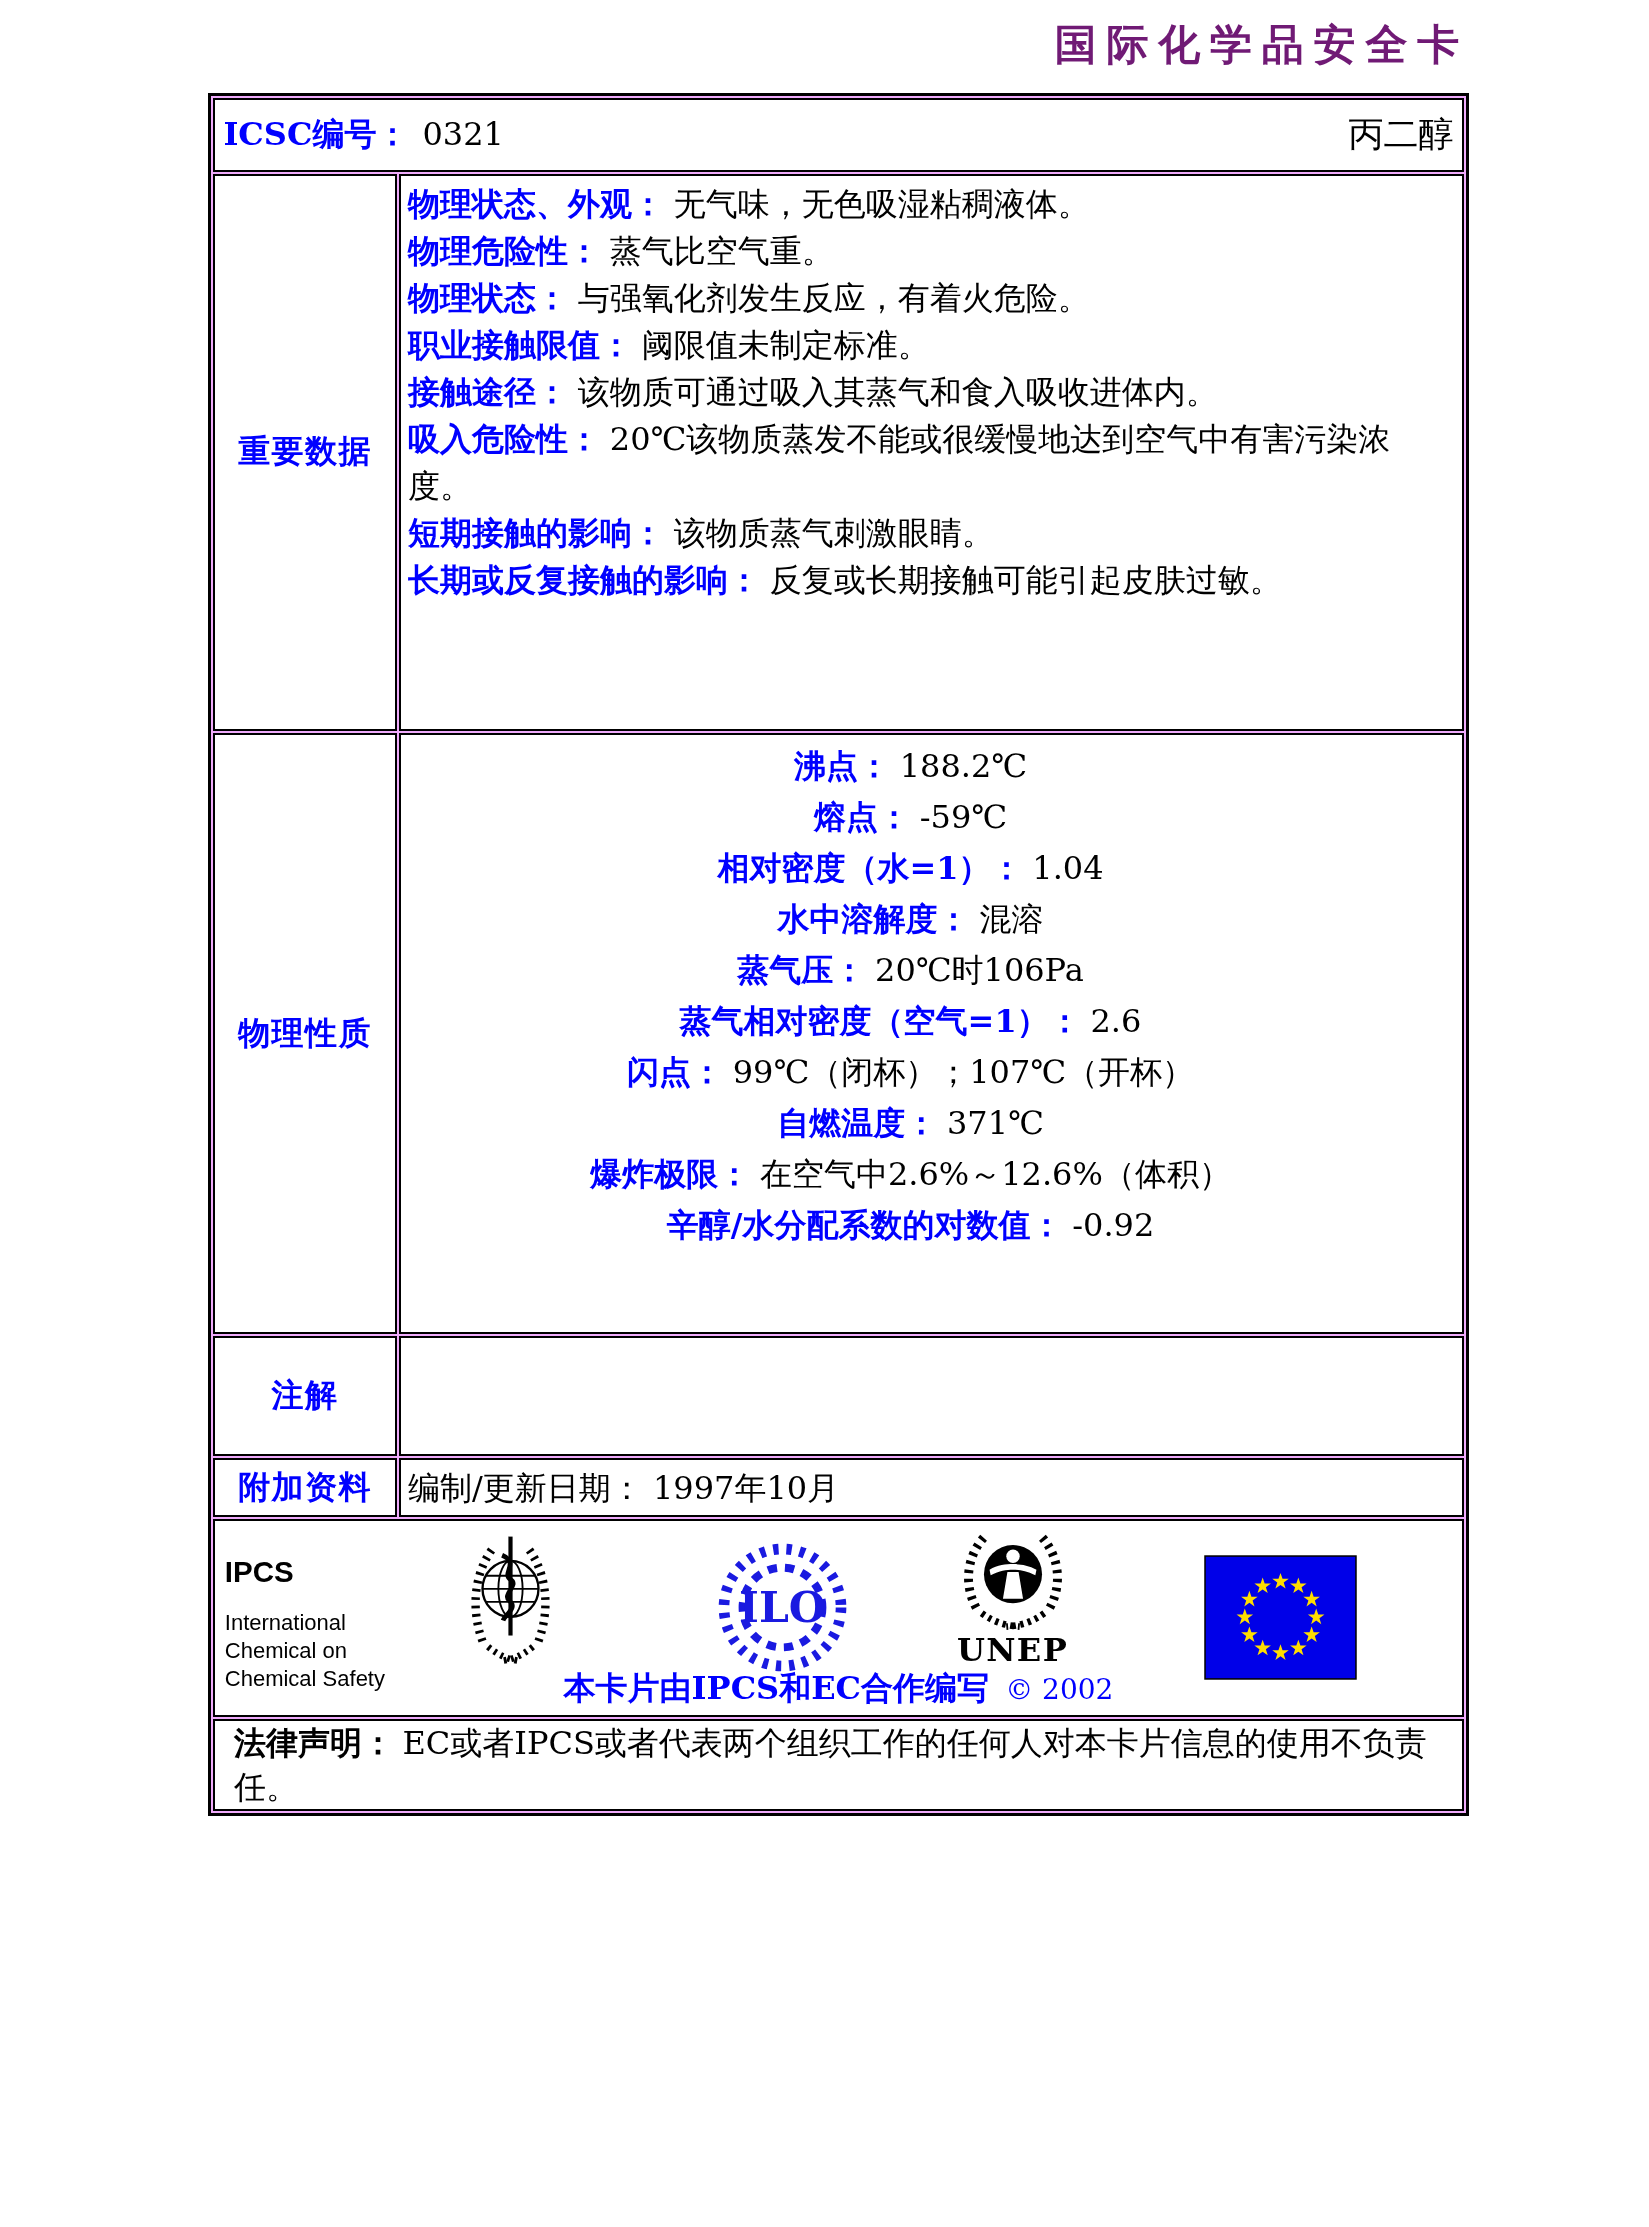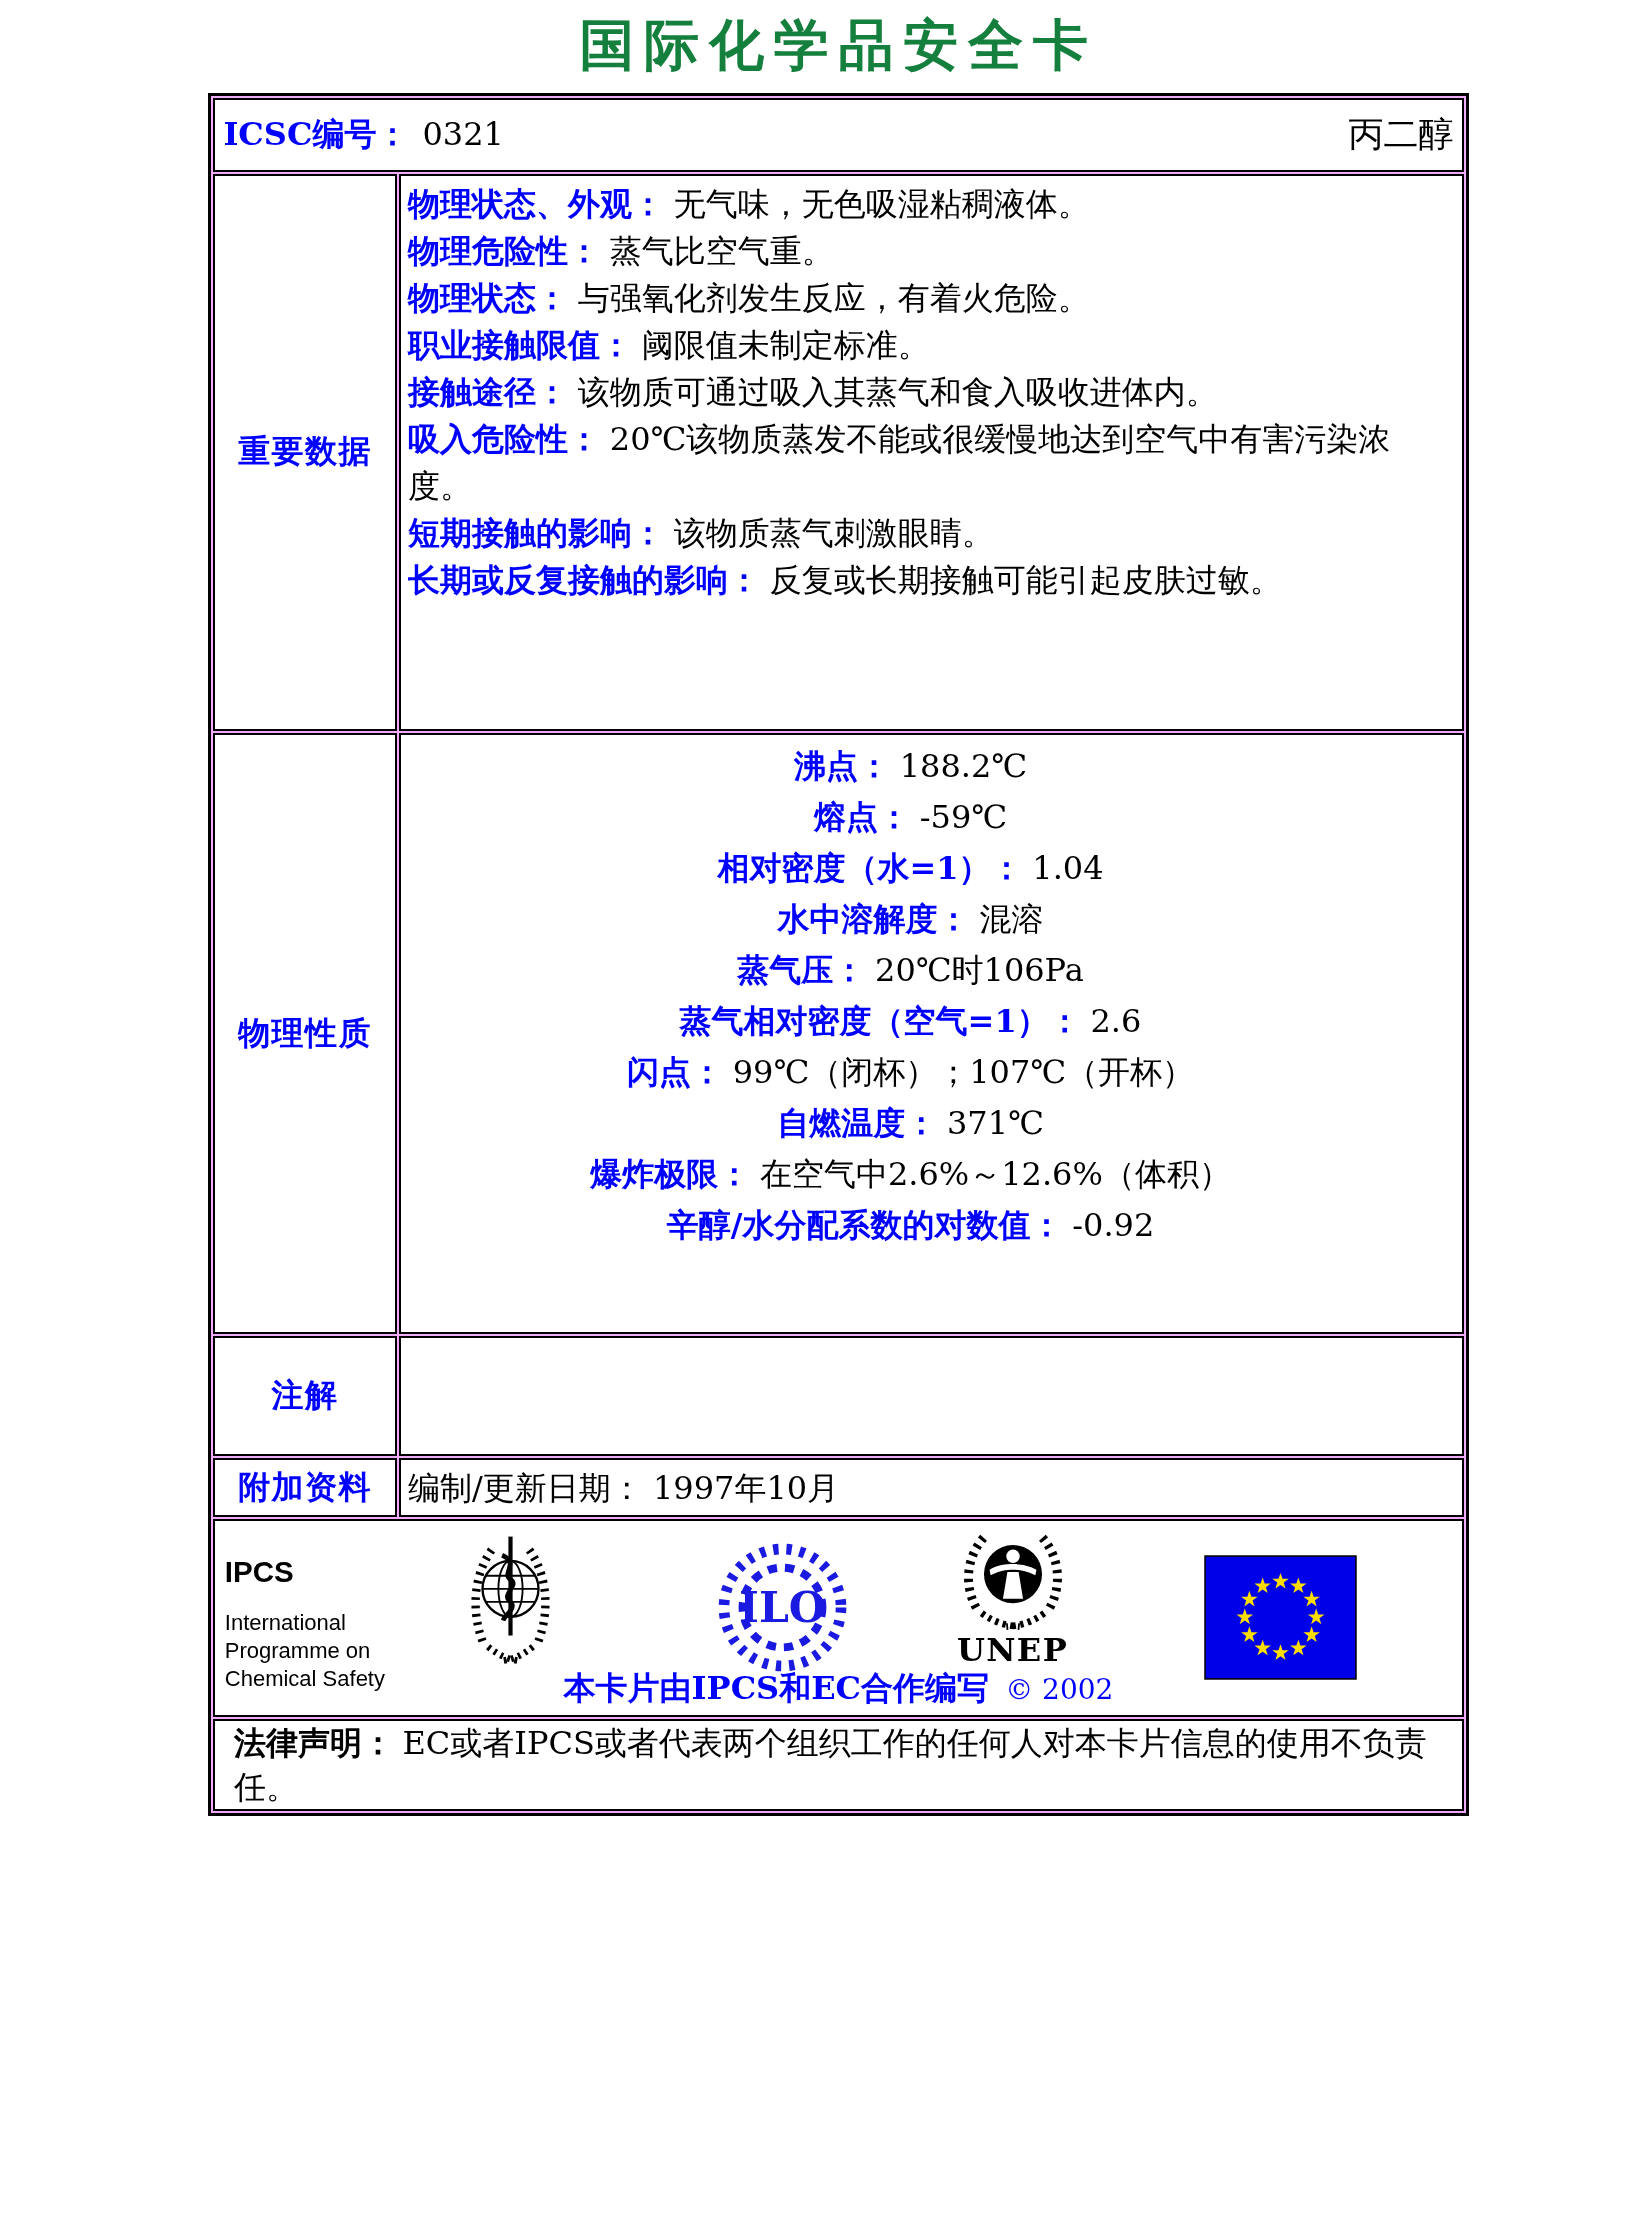--- a/index.html
+++ b/index.html
@@ -1,20 +1,20 @@
 <!DOCTYPE html>
 <html style="font-size:11.2px"><head>
 <meta charset="utf-8">
 <style>
   html,body{margin:0;padding:0;background:#ffffff;}
   .page{position:relative;width:1650px;height:2227px;background:#fff;
         font-family:"DejaVu Serif","Liberation Serif",serif;color:#000;overflow:hidden;}
   .doc{position:absolute;left:208px;top:0;width:1261px;}
-  .main-title{margin:9.8px 0 14px 0;text-align:center;color:#15803d;
-              font-size:55px;line-height:69px;font-weight:bold;letter-spacing:9.8px;}
+  .main-title{margin:9.8px 0 14px 0;text-align:right;color:#701a75;
+              font-size:42px;line-height:69px;font-weight:bold;letter-spacing:9.8px;}
   .card{border:3.5px solid #000;background:#f0abfc;}
   table.grid{width:100%;border-collapse:separate;border-spacing:2.8px;table-layout:fixed;}
   td{border:2.1px solid #000;background:#fff;vertical-align:top;padding:0;overflow:hidden;}
   td.sec{text-align:center;vertical-align:middle;}
   .sec-label{color:#0000ff;font-weight:bold;font-size:32px;letter-spacing:1.4px;}
   td.hdr{height:70px;vertical-align:middle;}
   .hdr-flex{display:flex;justify-content:space-between;align-items:center;padding:0 8.4px;}
   .hdr-left{display:flex;align-items:baseline;}
   .hdr-label{color:#0000ff;font-weight:bold;font-size:32px;}
   .hdr-num{color:#000;font-size:32px;margin-left:14px;}
@@ -131,21 +131,21 @@
           </td>
         </tr>
 
         <tr>
           <td colspan="2" class="h-logo">
             <div class="logo-wrap">
 
               <div class="ipcs">
                 <div class="ipcs-title">IPCS</div>
                 <div class="ipcs-line">International</div>
-                <div class="ipcs-line">Programme on</div>
+                <div class="ipcs-line">Chemical on</div>
                 <div class="ipcs-line">Chemical Safety</div>
               </div>
 
               <svg class="who-logo" width="95" height="140" viewBox="0 0 100 150">
                 <g stroke="#000" fill="none">
                   <circle cx="50" cy="62" r="30" stroke-width="2.5"></circle>
                   <ellipse cx="50" cy="62" rx="13" ry="30" stroke-width="2"></ellipse>
                   <line x1="24" y1="48" x2="76" y2="48" stroke-width="2"></line>
                   <line x1="20" y1="62" x2="80" y2="62" stroke-width="2"></line>
                   <line x1="24" y1="76" x2="76" y2="76" stroke-width="2"></line>

